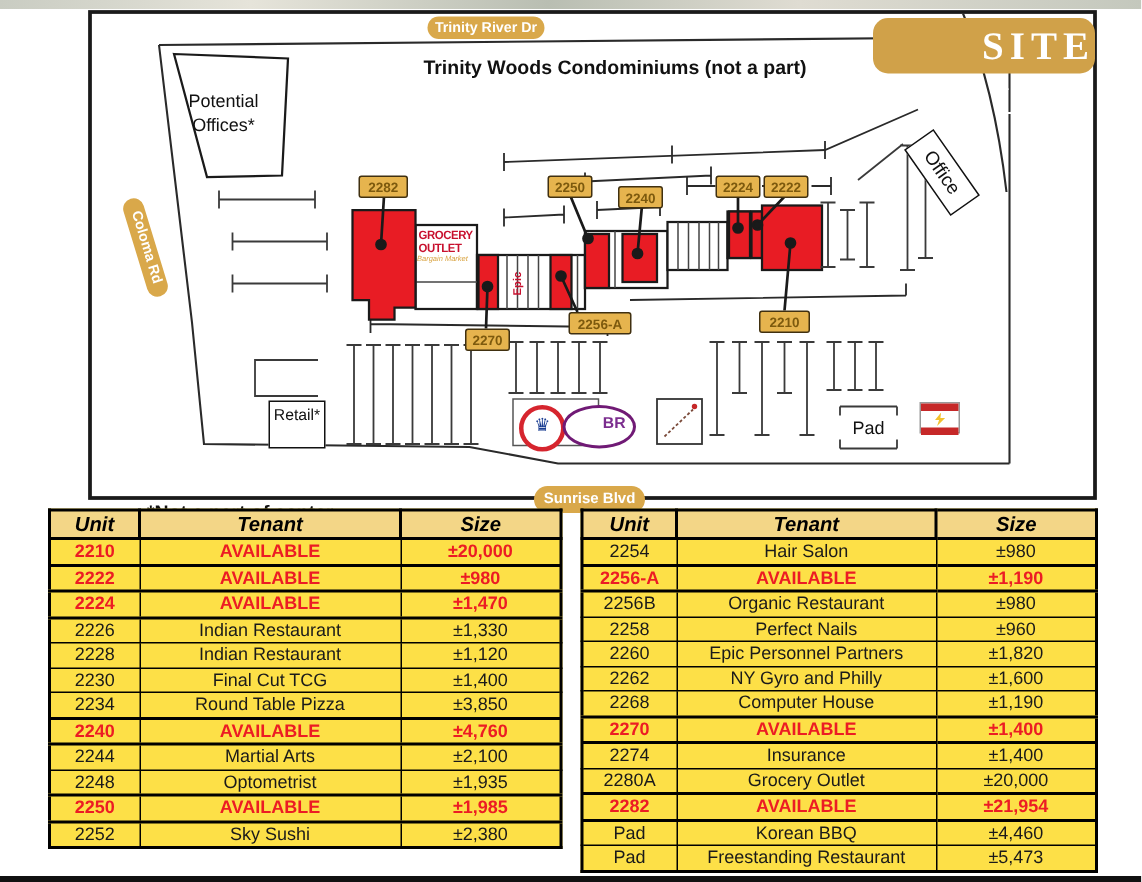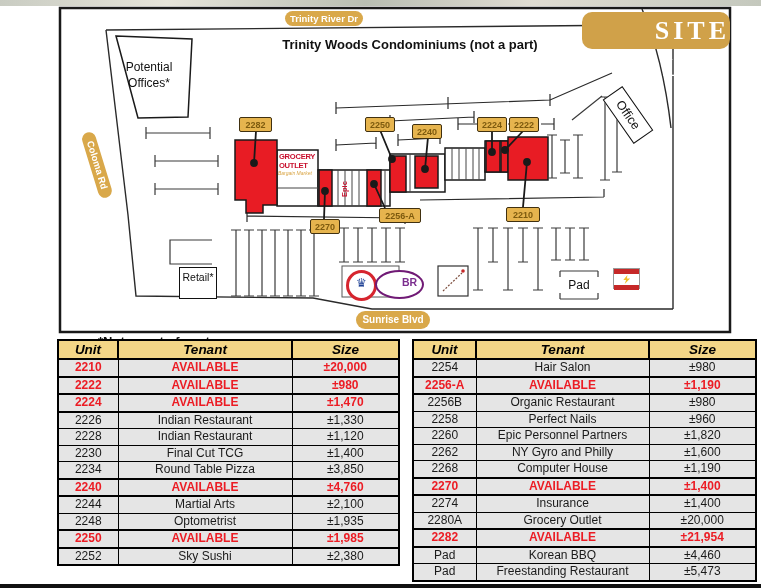--- a/index.html
+++ b/index.html
@@ -10,21 +10,21 @@
     background:linear-gradient(90deg,#c9ccc2,#e6e4da 22%,#b9beb2 48%,#dfdcd2 70%,#c4c8bd 100%);}
   
   #map{position:absolute;left:0;top:0;width:761px;height:336px;}
   #map svg{position:absolute;left:0;top:0;}
   .ovl{position:absolute;box-sizing:border-box;}
   .gbadge{background:#D9A84A;color:#fff;font-weight:bold;text-align:center;border-radius:8px;}
   #banner{left:582px;top:12px;width:148px;height:37px;background:#D0A149;border-radius:10px;
     color:#fff;font-family:"Liberation Serif",serif;font-weight:bold;font-size:26px;
     letter-spacing:4px;text-align:right;line-height:37px;}
   #road-top{left:285px;top:11px;width:78px;height:15px;font-size:9.5px;line-height:15px;}
-  #road-bottom{left:356px;top:311px;width:74px;height:18px;font-size:10px;line-height:18px;border-radius:9px;}
+  #road-bottom{left:356px;top:324px;width:74px;height:18px;font-size:10px;line-height:18px;border-radius:9px;}
   #road-left{left:63px;top:158px;width:68px;height:14px;font-size:9.5px;line-height:14px;
     transform:rotate(73deg);border-radius:7px;}
   #condos-note{left:235px;top:37px;width:350px;text-align:center;font-size:13px;font-weight:600;color:#111;}
   #potential-offices{left:112px;top:60px;width:74px;text-align:center;font-size:12px;font-weight:500;
     color:#111;white-space:pre-line;line-height:1.3;}
   #footnote{left:98px;top:312px;font-size:13px;font-weight:700;color:#111;margin-top:22px;}
   #retail-box{left:179px;top:267px;width:38px;height:32px;border:1.6px solid #111;background:#fff;
     font-size:10.5px;text-align:center;line-height:18px;color:#111;}
   #office-box{left:601px;top:103px;width:54px;height:24px;border:1.6px solid #111;background:#fff;
     transform:rotate(55deg);font-size:12.5px;text-align:center;line-height:22px;color:#111;}
@@ -52,22 +52,22 @@
     text-align:center;}
   #rt-logo{left:346px;top:270px;border:3px solid #D6252E;line-height:20px;font-size:12px;color:#1B3E93;}
   #br-logo{left:375px;top:270px;border:2px solid #701a75;line-height:21px;font-size:10.5px;
     font-weight:800;color:#7B2D8E;padding-left:20px;}
   
   #mini-logo{left:613px;top:268px;width:27px;height:21px;border:1px solid #999;background:#fff;}
   #mini-logo .bar{height:5px;background:#C62828;}
   #mini-logo .bolt{width:9px;height:9px;margin:1px auto;background:#F2C12E;
     clip-path:polygon(60% 0,15% 55%,45% 55%,30% 100%,90% 40%,55% 40%);}
   
-  table{position:absolute;border-collapse:collapse;table-layout:fixed;background:#e5e5e5;
-    border:2.5px solid #000;margin-left:25px;}
+  table{position:absolute;border-collapse:collapse;table-layout:fixed;background:#fde047;
+    border:2.5px solid #000;}
   #t-left{left:32px;top:339px;width:341px;}
   #t-right{left:387px;top:339px;width:343px;}
   th{background:#F3D687;border:2px solid #000;font-style:italic;font-weight:bold;
     font-size:13.5px;height:17px;color:#000;padding:0;}
   td{border:1.6px solid #000;font-size:12px;font-weight:500;text-align:center;height:15.5px;
     line-height:15.5px;padding:0;color:#1a1a1a;overflow:hidden;white-space:nowrap;}
   tr.avail td{color:#EC1C24;font-weight:800;border-top-width:2.6px;border-bottom-width:2.6px;}
   #bottom-line{position:absolute;left:0;top:584px;width:761px;height:3.5px;background:#111;}
 </style>
 </head>

